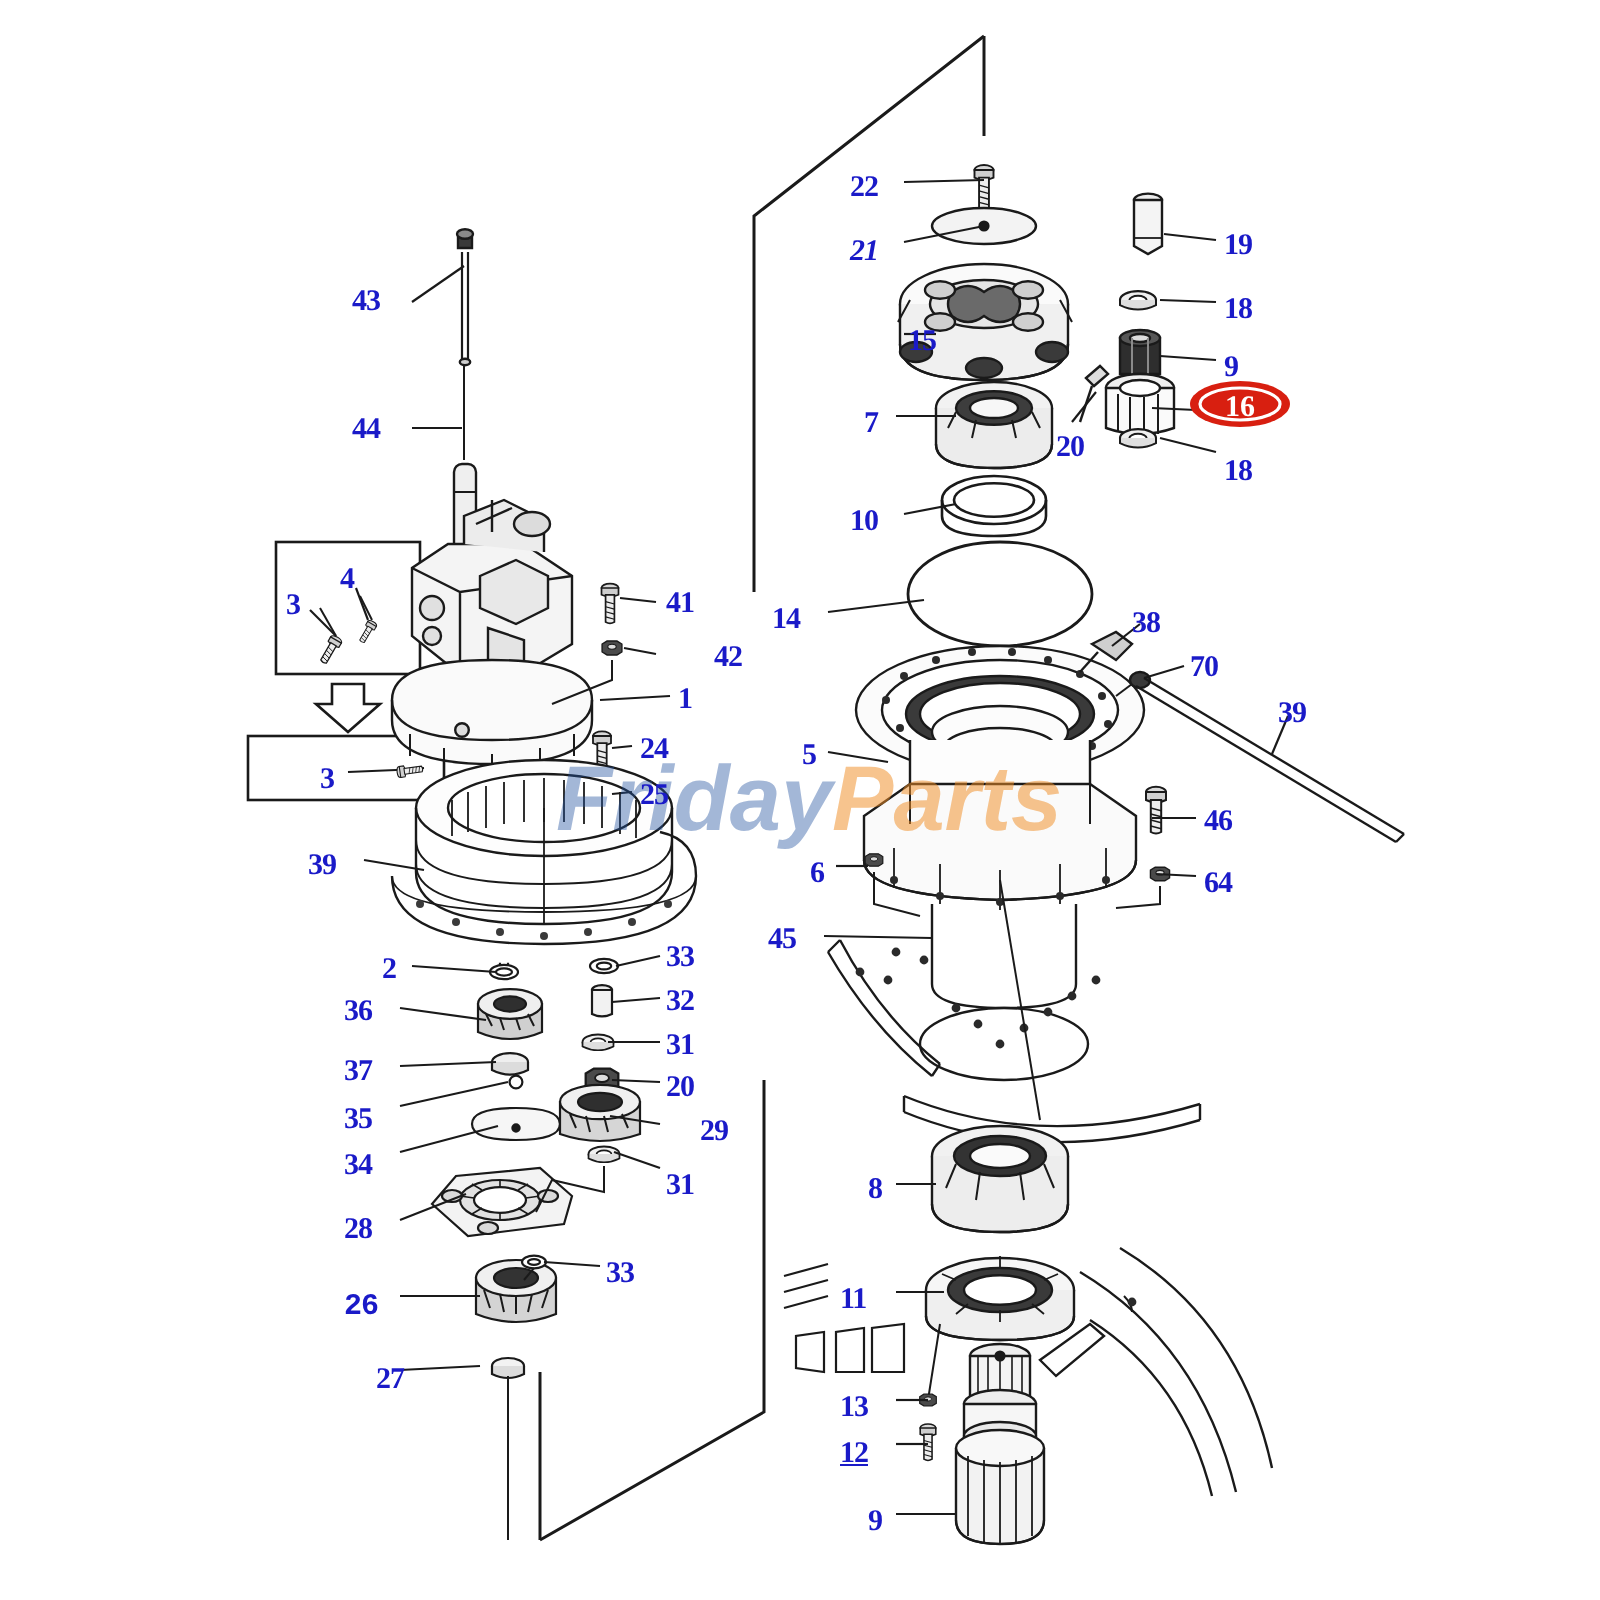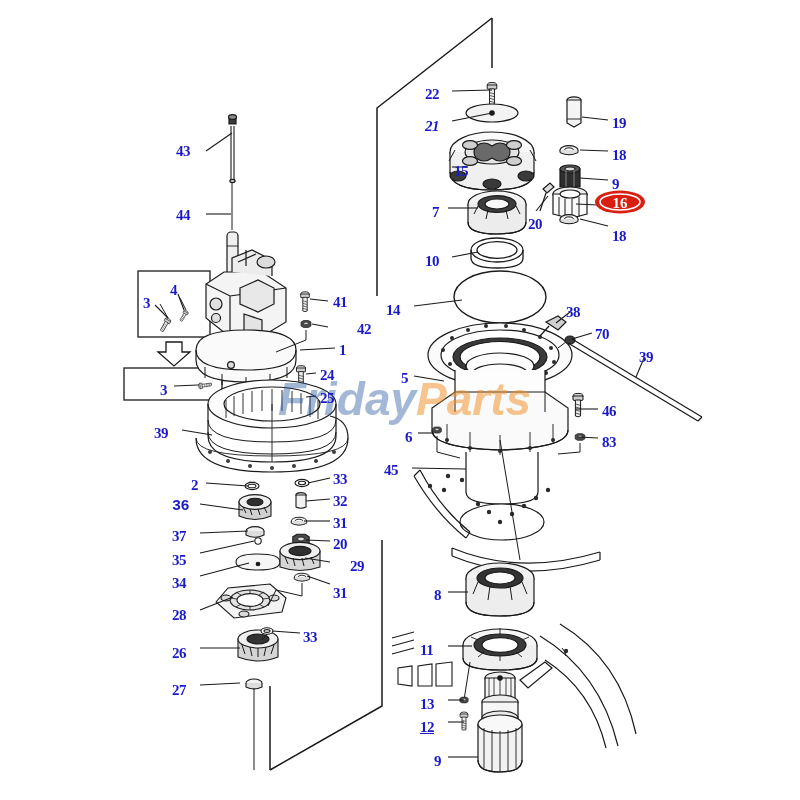--- a/index.html
+++ b/index.html
@@ -536,27 +536,27 @@
       <div class="lbl" style="left: 170px; top: 281px;">4</div>
       <div class="lbl" style="left: 143px; top: 294px;">3</div>
       <div class="lbl" style="left: 160px; top: 381px;">3</div>
       <div class="lbl" style="left: 333px; top: 293px;">41</div>
       <div class="lbl" style="left: 333px; top: 320px; margin-left: 24px;">42</div>
       <div class="lbl" style="left: 339px; top: 341px;">1</div>
       <div class="lbl" style="left: 320px; top: 366px;">24</div>
       <div class="lbl" style="left: 320px; top: 389px;">25</div>
       <div class="lbl" style="left: 154px; top: 424px;">39</div>
       <div class="lbl" style="left: 191px; top: 476px;">2</div>
-      <div class="lbl" style="left: 172px; top: 497px; font-family: Liberation Mono, monospace;">36</div>
+      <div class="lbl" style="left: 172px; top: 497px;">36</div>
       <div class="lbl" style="left: 172px; top: 527px;">37</div>
       <div class="lbl" style="left: 172px; top: 551px;">35</div>
       <div class="lbl" style="left: 172px; top: 574px;">34</div>
       <div class="lbl" style="left: 172px; top: 606px;">28</div>
-      <div class="lbl" style="left: 172px; top: 644px;">26</div>
-      <div class="lbl" style="left: 172px; top: 681px;">27</div>
+      <div class="lbl" style="left: 172px; top: 644px; font-family: Liberation Mono, monospace;">26</div>
+      <div class="lbl" style="left: 188px; top: 681px;">27</div>
       <div class="lbl" style="left: 333px; top: 470px;">33</div>
       <div class="lbl" style="left: 333px; top: 492px;">32</div>
       <div class="lbl" style="left: 333px; top: 514px;">31</div>
       <div class="lbl" style="left: 333px; top: 535px;">20</div>
       <div class="lbl" style="left: 350px; top: 557px;">29</div>
       <div class="lbl" style="left: 333px; top: 584px;">31</div>
       <div class="lbl" style="left: 303px; top: 628px;">33</div>
       <div class="lbl" style="left: 425px; top: 85px;">22</div>
       <div class="lbl" style="left: 425px; top: 117px; font-style: italic;">21</div>
       <div class="lbl" style="left: 425px; top: 162px; margin-left: 29px;">15</div>
@@ -567,21 +567,21 @@
       <div class="lbl" style="left: 612px; top: 146px;">18</div>
       <div class="lbl" style="left: 612px; top: 175px;">9</div>
       <div class="lbl" style="left: 612px; top: 227px;">18</div>
       <div class="lbl" style="left: 528px; top: 215px;">20</div>
       <div class="lbl" style="left: 566px; top: 303px;">38</div>
       <div class="lbl" style="left: 595px; top: 325px;">70</div>
       <div class="lbl" style="left: 639px; top: 348px;">39</div>
       <div class="lbl" style="left: 401px; top: 369px;">5</div>
       <div class="lbl" style="left: 405px; top: 428px;">6</div>
       <div class="lbl" style="left: 602px; top: 402px;">46</div>
-      <div class="lbl" style="left: 602px; top: 433px;">83</div>
+      <div class="lbl" style="left: 602px; top: 433px;">64</div>
       <div class="lbl" style="left: 384px; top: 461px;">45</div>
       <div class="lbl" style="left: 434px; top: 586px;">8</div>
       <div class="lbl" style="left: 420px; top: 641px;">11</div>
       <div class="lbl" style="left: 420px; top: 695px;">13</div>
       <div class="lbl" style="left: 420px; top: 718px; text-decoration: underline;">12</div>
       <div class="lbl" style="left: 434px; top: 752px;">9</div>
     </div>
 
 </div>
 

